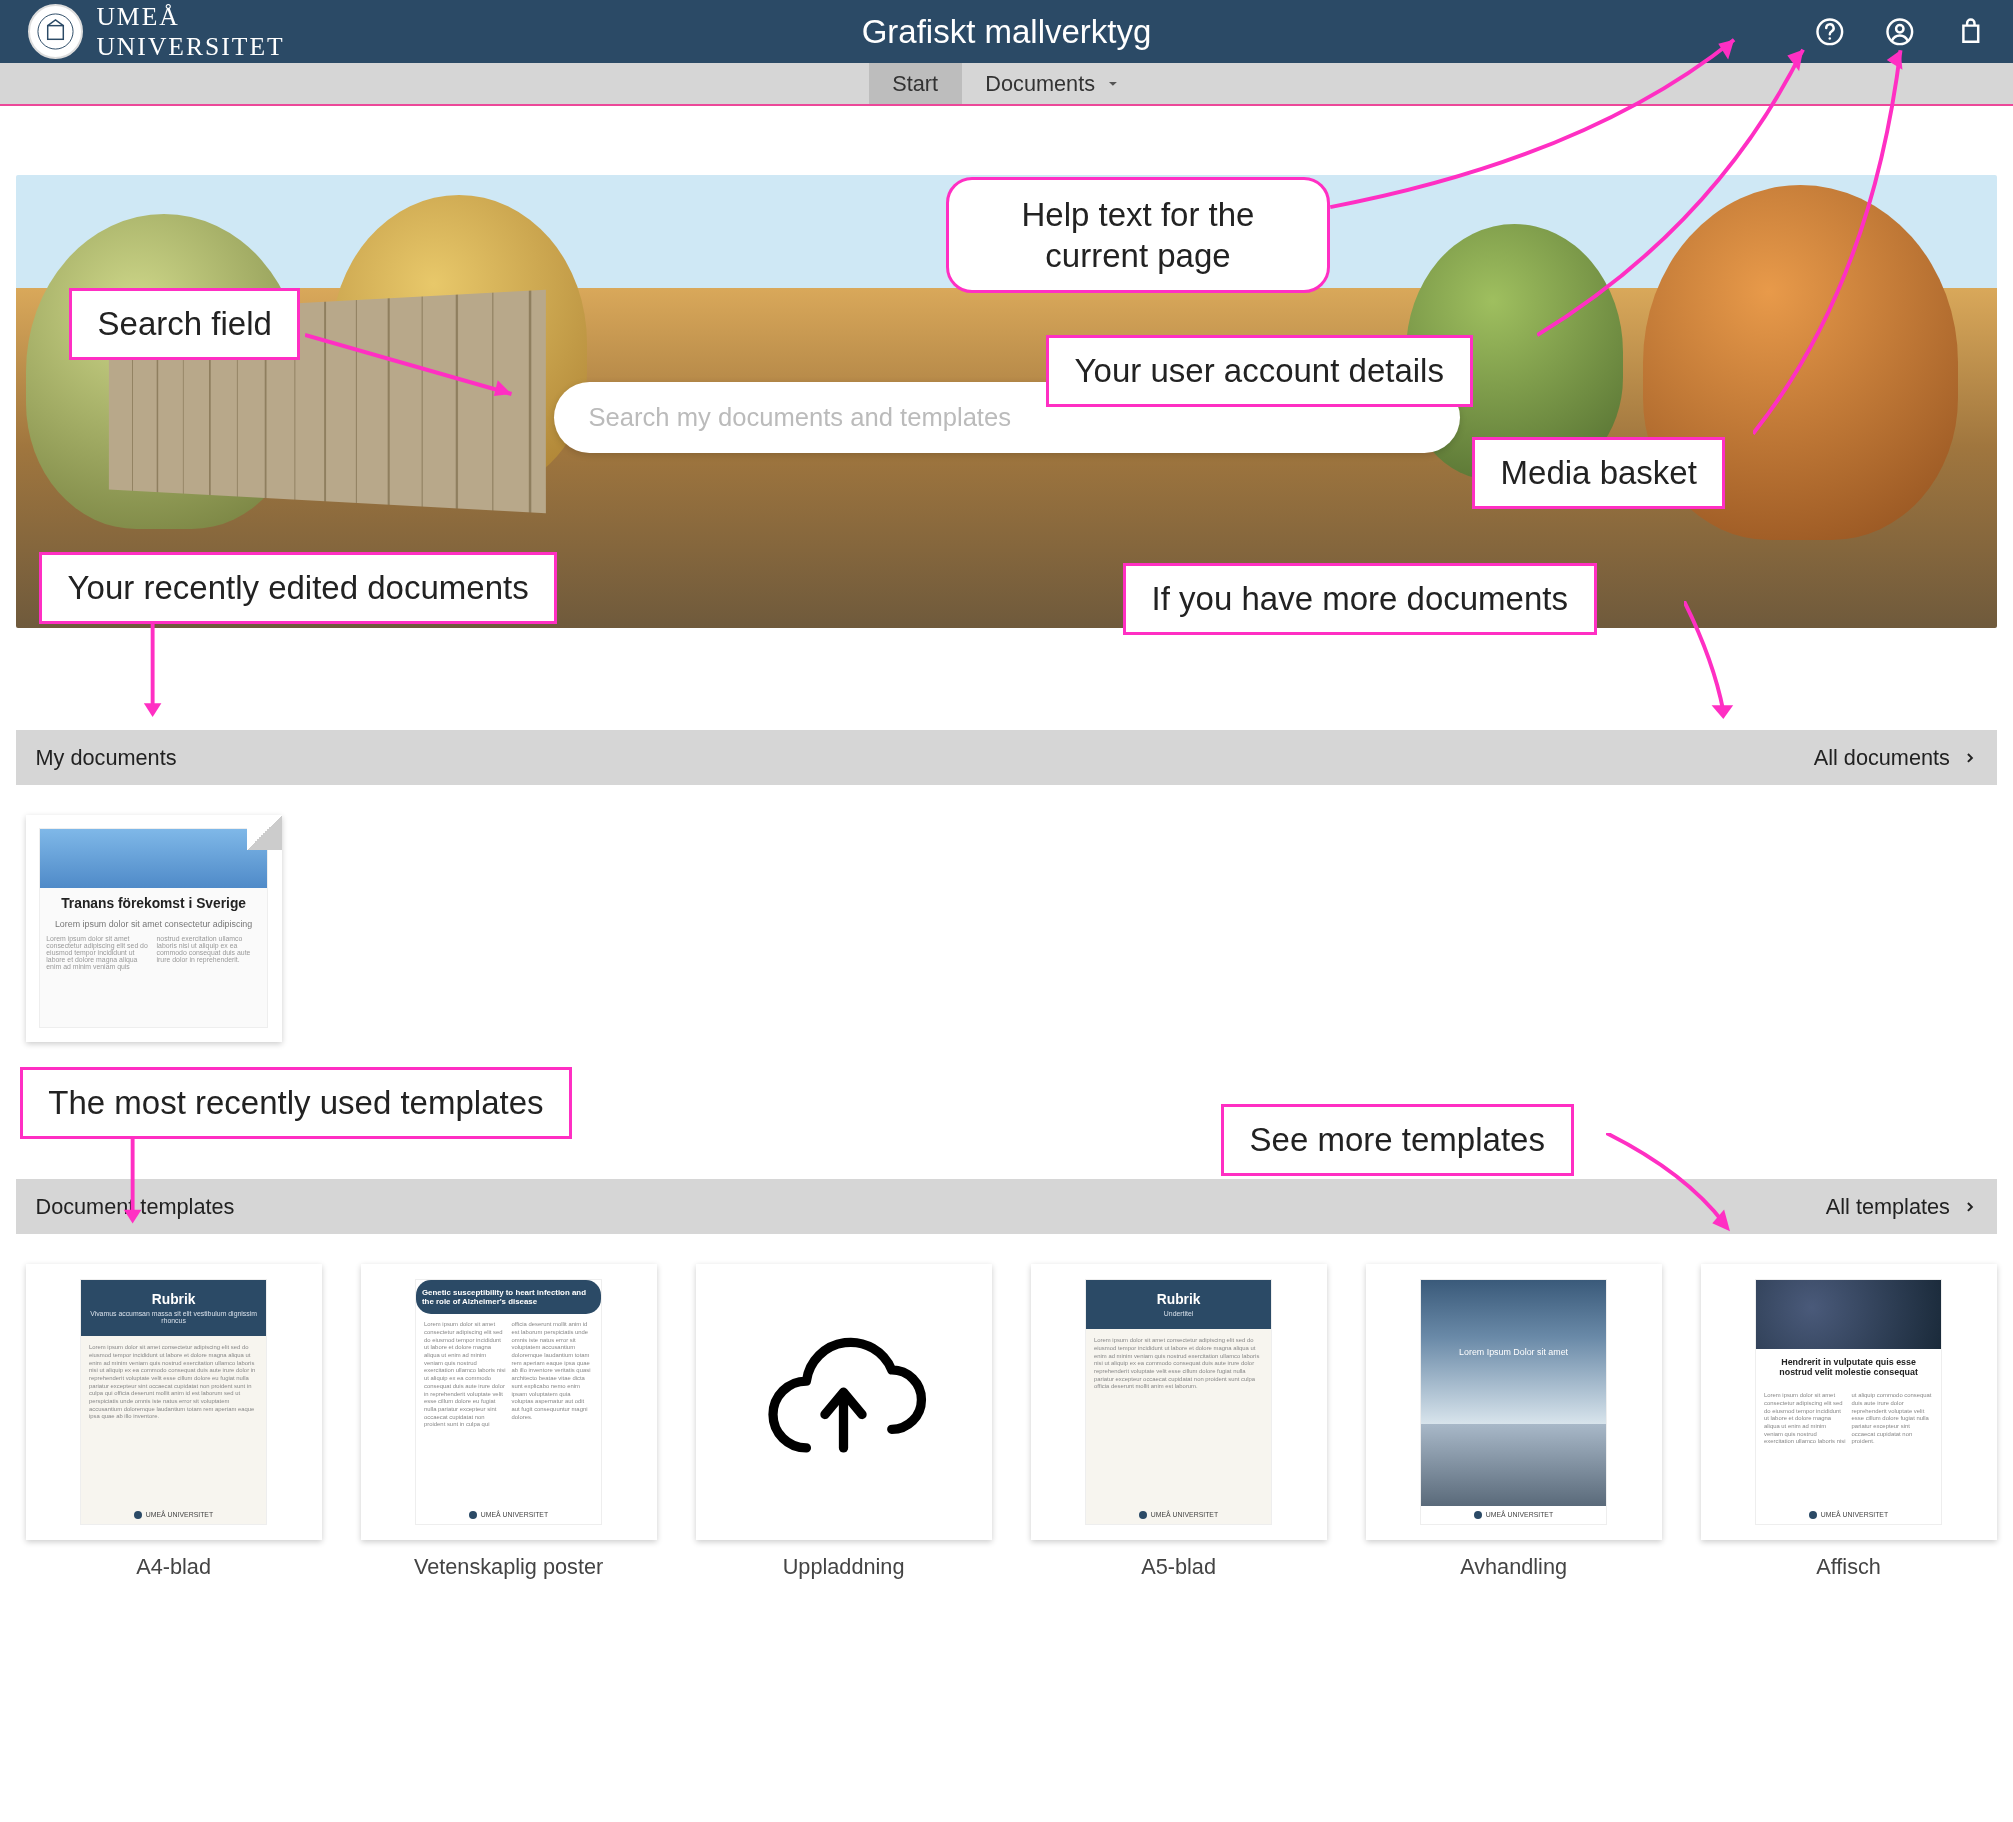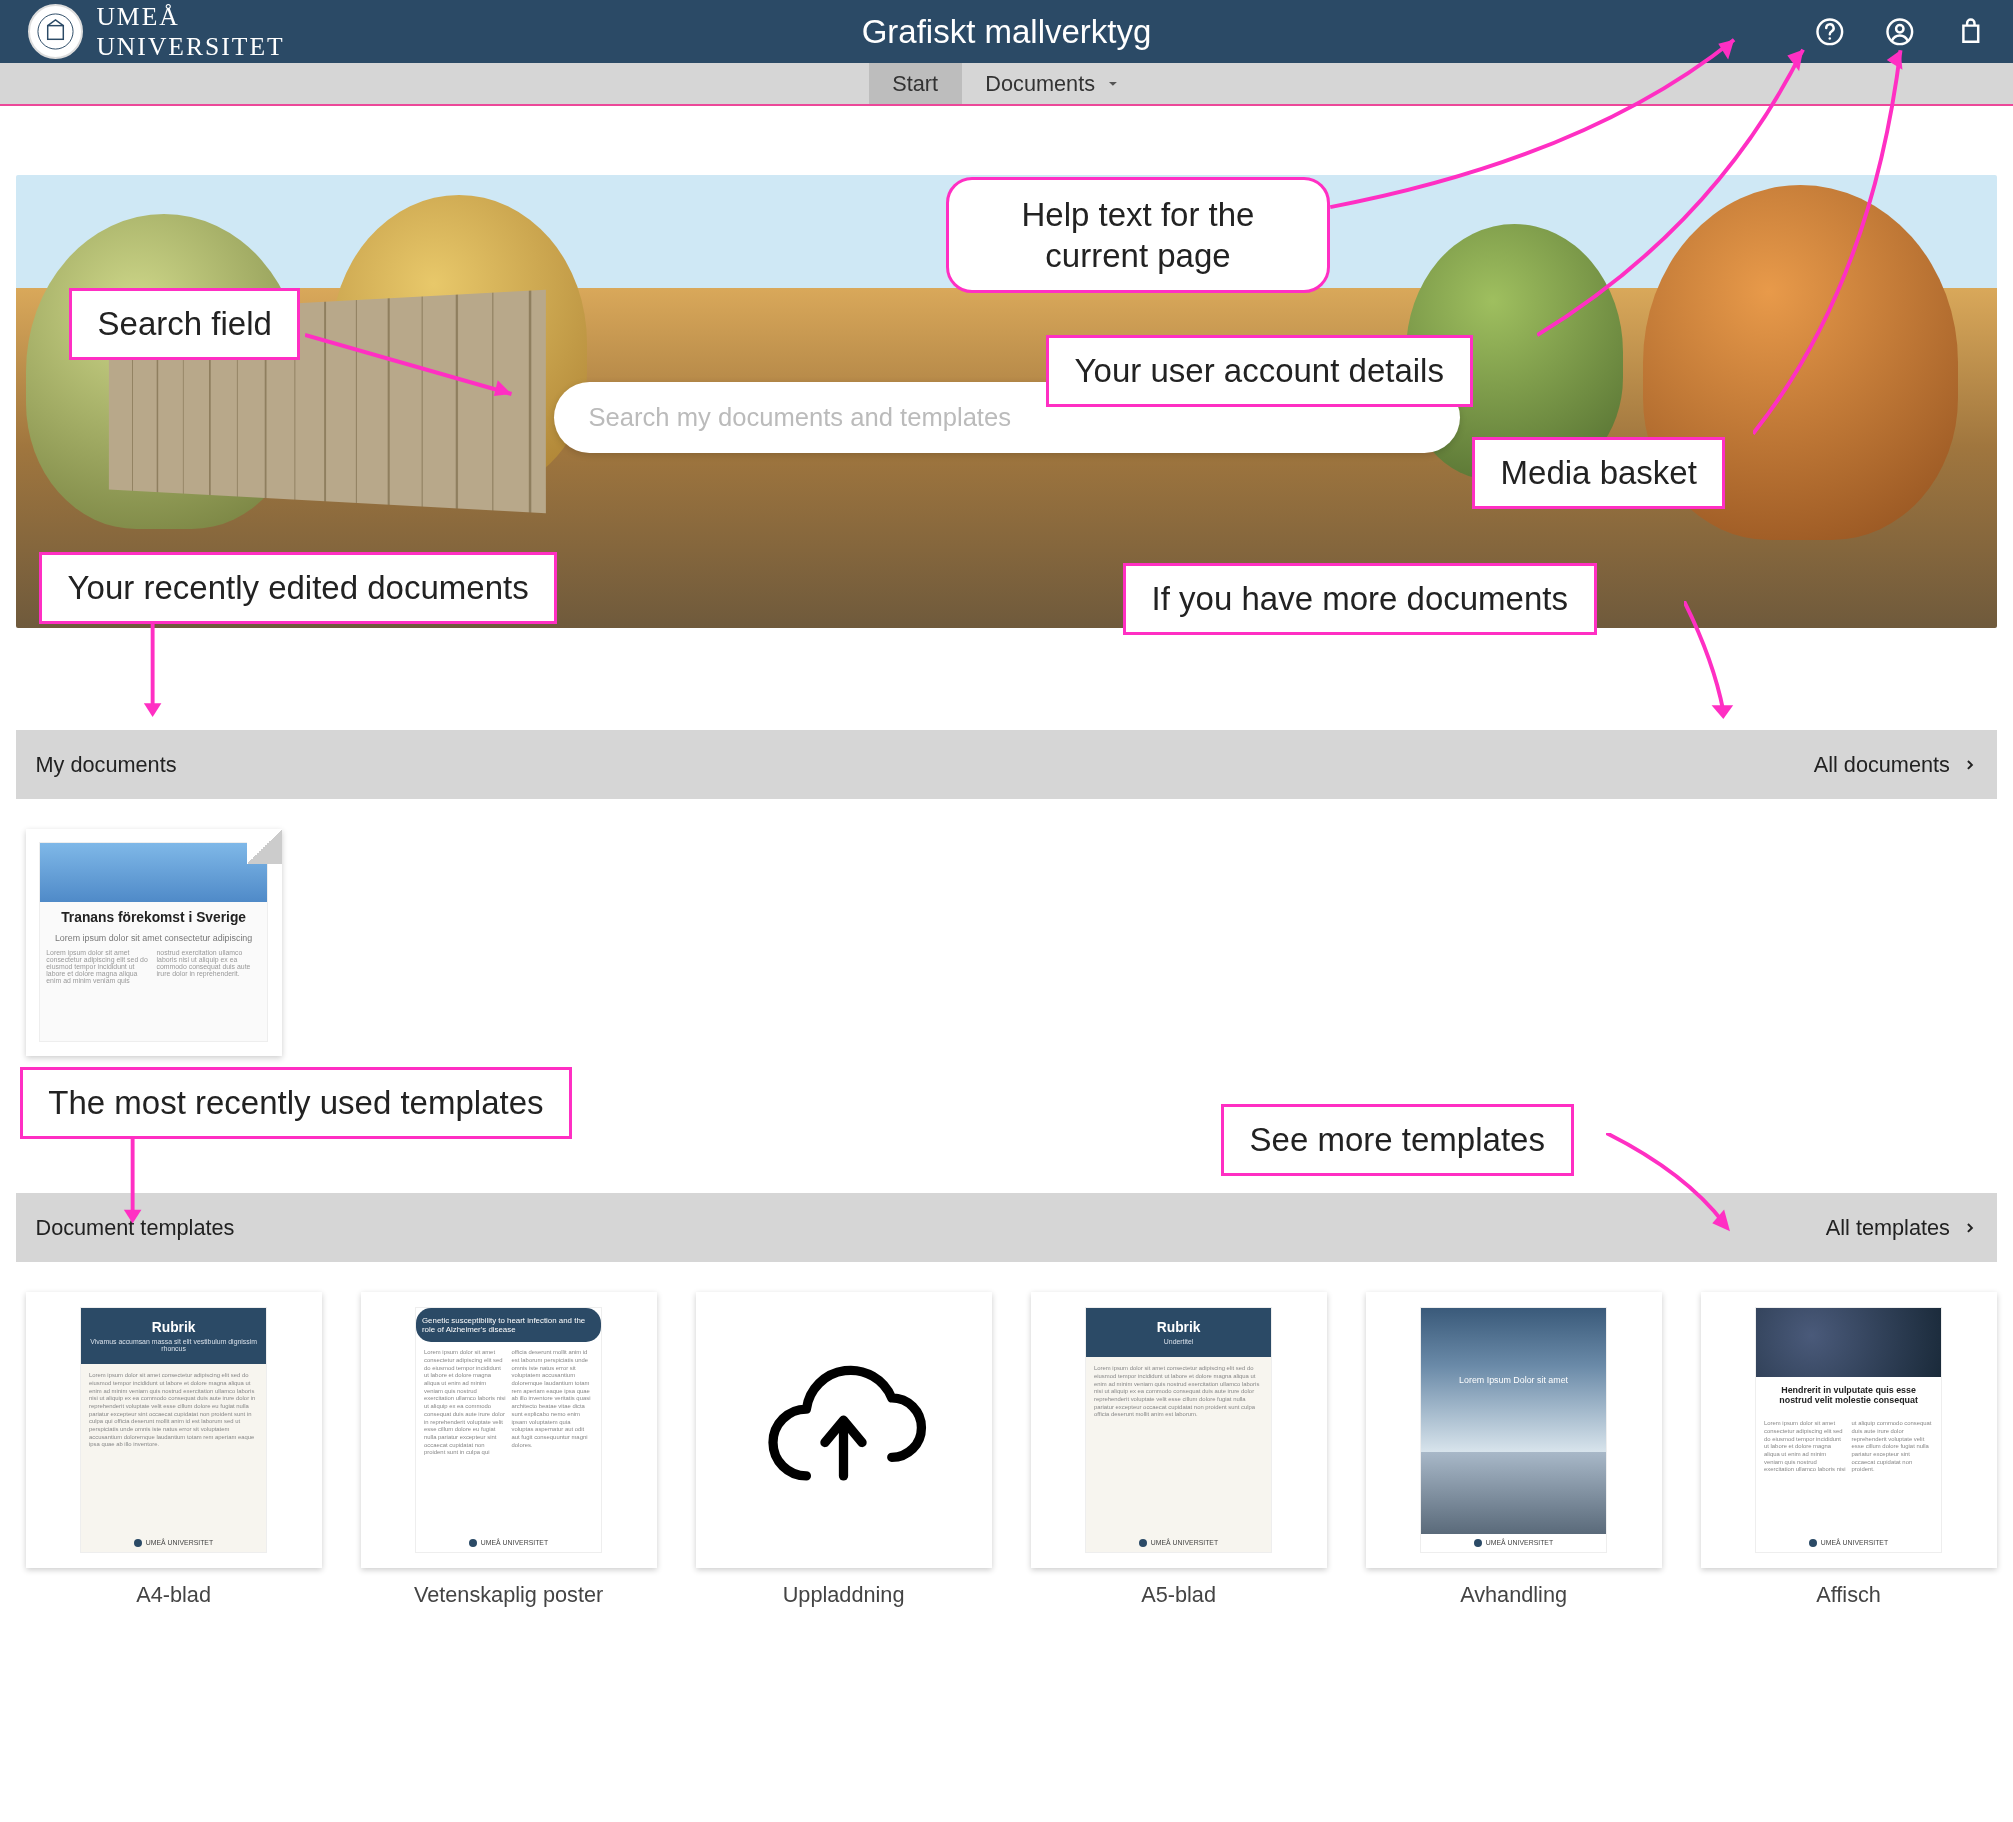--- a/index.html
+++ b/index.html
@@ -76,21 +76,21 @@
   }
   .search-input {
     border:none; outline:none; width:100%; font-size: 25.6px; color:#888;
   }
   .search-input::placeholder { color:#bbb; }
 
   
   .section-bar {
     margin: 102px 15.8px 0 15.8px;
     background: #d6d6d6;
-    height: 69px; display:flex; align-items:center; justify-content:space-between;
+    height: 55px; display:flex; align-items:center; justify-content:space-between;
     padding: 0 19.7px; font-size: 21.7px; color:#222;
   }
   .section-bar .right { display:flex; align-items:center; gap:11.8px; cursor:pointer; }
 
   
   .doc-row { padding: 29.6px 25.6px; display:flex; gap: 33px; }
   .doc-card {
     width: 256px; height: 227px; background:#fff;
     box-shadow: 0 2px 5.9px rgba(0,0,0,.2);
     position:relative; padding:13.8px;
@@ -250,21 +250,21 @@
         <div class="filler">Lorem ipsum dolor sit amet consectetur adipiscing elit sed do eiusmod tempor incididunt ut labore et dolore magna aliqua ut enim ad minim veniam quis nostrud exercitation ullamco laboris nisi ut aliquip ex ea commodo consequat duis aute irure dolor in reprehenderit voluptate velit esse cillum dolore eu fugiat nulla pariatur excepteur sint occaecat cupidatat non proident sunt in culpa qui officia deserunt mollit anim id est laborum sed ut perspiciatis unde omnis iste natus error sit voluptatem accusantium doloremque laudantium totam rem aperiam eaque ipsa quae ab illo inventore.</div>
         <div class="footer">UMEÅ UNIVERSITET</div>
       </div>
     </div>
     <div class="tpl-label">A4-blad</div>
   </div>
 
   <div class="tpl-item">
     <div class="tpl-card">
       <div class="tpl-preview" style="background:#fff;">
-        <div class="band" style="padding:7.9px 5.9px; font-size:7.9px; text-align:left; font-weight:normal;border-radius:15px;"><span>Genetic susceptibility to heart infection and the role of Alzheimer's disease</span></div>
+        <div class="band" style="padding:7.9px 5.9px; font-size:7.9px; text-align:left; font-weight:bold;border-radius:15px;"><span>Genetic susceptibility to heart infection and the role of Alzheimer's disease</span></div>
         <div class="filler" style="columns:2; column-gap:5.9px;">Lorem ipsum dolor sit amet consectetur adipiscing elit sed do eiusmod tempor incididunt ut labore et dolore magna aliqua ut enim ad minim veniam quis nostrud exercitation ullamco laboris nisi ut aliquip ex ea commodo consequat duis aute irure dolor in reprehenderit voluptate velit esse cillum dolore eu fugiat nulla pariatur excepteur sint occaecat cupidatat non proident sunt in culpa qui officia deserunt mollit anim id est laborum perspiciatis unde omnis iste natus error sit voluptatem accusantium doloremque laudantium totam rem aperiam eaque ipsa quae ab illo inventore veritatis quasi architecto beatae vitae dicta sunt explicabo nemo enim ipsam voluptatem quia voluptas aspernatur aut odit aut fugit consequuntur magni dolores.</div>
         <div class="footer">UMEÅ UNIVERSITET</div>
       </div>
     </div>
     <div class="tpl-label">Vetenskaplig poster</div>
   </div>
 
   <div class="tpl-item">
     <div class="tpl-card">
       <div class="upload-preview">

